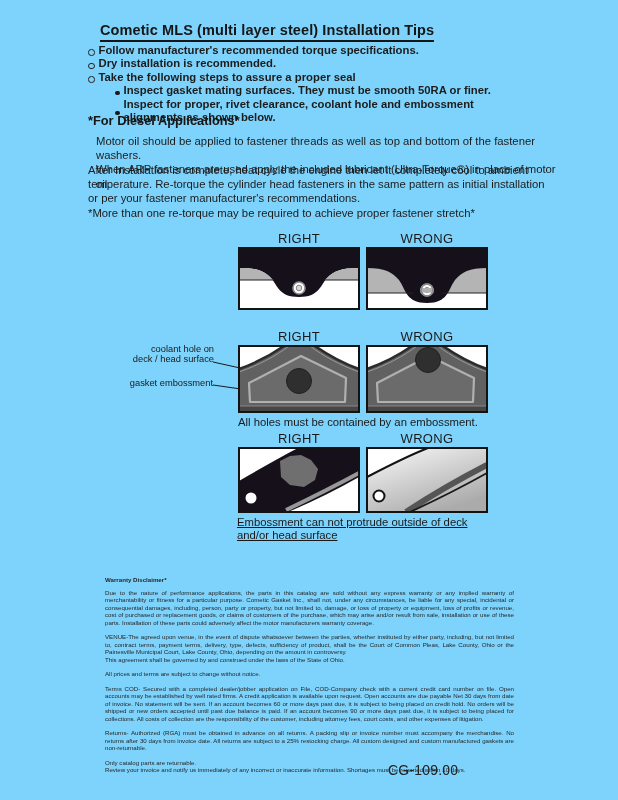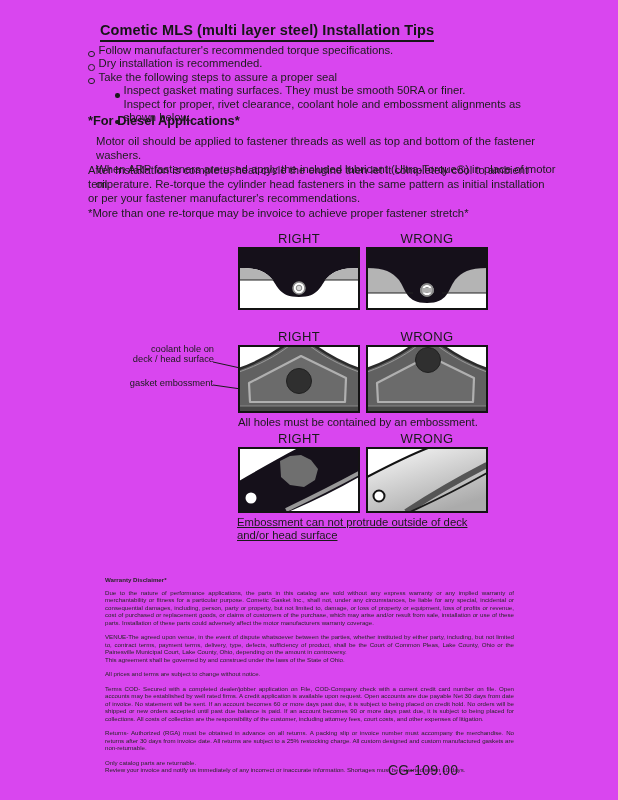--- a/index.html
+++ b/index.html
@@ -1,22 +1,22 @@
 <!DOCTYPE html>
 <html><head>
 <meta charset="utf-8">
 <style>
   html,body{margin:0;padding:0;background:#ffffff;}
-  .page{position:relative;width:618px;height:800px;background:#d946ef;overflow:hidden;
+  .page{position:relative;width:618px;height:800px;background:#7dd3fc;overflow:hidden;
         font-family:"Liberation Sans","DejaVu Sans",sans-serif;color:#1c1c1c;}
   .abs{position:absolute;}
   .title{left:100px;top:22px;font-size:14.5px;font-weight:700;color:#161616;
          border-bottom:2px solid #161616;padding-bottom:2px;letter-spacing:.1px;}
   .bullets{left:88px;top:44px;width:440px;font-size:11.3px;line-height:13.4px;}
-  .b-row{display:flex;align-items:flex-end;}
+  .b-row{display:flex;align-items:center;font-weight:bold;}
   .b-mark{flex:0 0 auto;width:4.5px;height:4.5px;border:1.1px solid #222;border-radius:50%;
           margin:4px 4px 0 0;}
   .b-sub{margin-left:27px;}
   .b-dot{flex:0 0 auto;width:4.5px;height:4.5px;background:#1a1a1a;border-radius:50%;
          margin:4px 4px 0 0;}
   .h2{left:88px;top:113px;font-size:12.8px;font-weight:700;color:#161616;}
   .para{left:88px;font-size:11.3px;line-height:14.2px;white-space:pre-line;width:460px;}
   .p1{top:134px;margin-left:8px;} .p2{top:163px;} .pnote{top:206px;}
   .rw-label{top:0;width:122px;text-align:center;font-size:13px;color:#1a1a1a;letter-spacing:.3px;}
   .dbox{width:122px;}
@@ -58,21 +58,21 @@
       <span>Inspect for proper, rivet clearance, coolant hole and embossment alignments as shown below.</span>
     </div>
   </div>
 
   <div class="abs h2">*For Diesel Applications*</div>
   <div class="abs para p1">Motor oil should be applied to fastener threads as well as top and bottom of the fastener washers.
 When ARP fasteners are used apply the included lubricant (Ultra-Torque®) in place of motor oil.</div>
   <div class="abs para p2">After Installation is complete, heat cycle the engine then let it completely cool to ambient
 temperature. Re-torque the cylinder head fasteners in the same pattern as initial installation
 or per your fastener manufacturer's recommendations.</div>
-  <div class="abs para pnote">*More than one re-torque may be invoice to achieve proper fastener stretch*</div>
+  <div class="abs para pnote">*More than one re-torque may be required to achieve proper fastener stretch*</div>
 
   <div class="abs rw-label" style="left:238px;top:231px;">RIGHT</div>
   <div class="abs rw-label" style="left:366px;top:231px;">WRONG</div>
 
   <div class="abs dbox" style="left:238px;top:247px;">
     <svg width="122" height="63" viewBox="0 0 122 63">
       <rect x="1" y="1" width="120" height="61" fill="#ffffff" stroke="#131313" stroke-width="2"></rect>
       <path d="M1,1 H121 V21 C103,21 96,24 89,31 C82,39 81,50 61,50 C41,50 40,39 33,31 C26,24 19,21 1,21 Z" fill="#15101a"></path>
       <path d="M1,21 C19,21 26,24 33,31 L35,33 L1,33 Z" fill="#b4b4b4"></path>
       <path d="M121,21 C103,21 96,24 89,31 L87,33 L121,33 Z" fill="#b4b4b4"></path>

